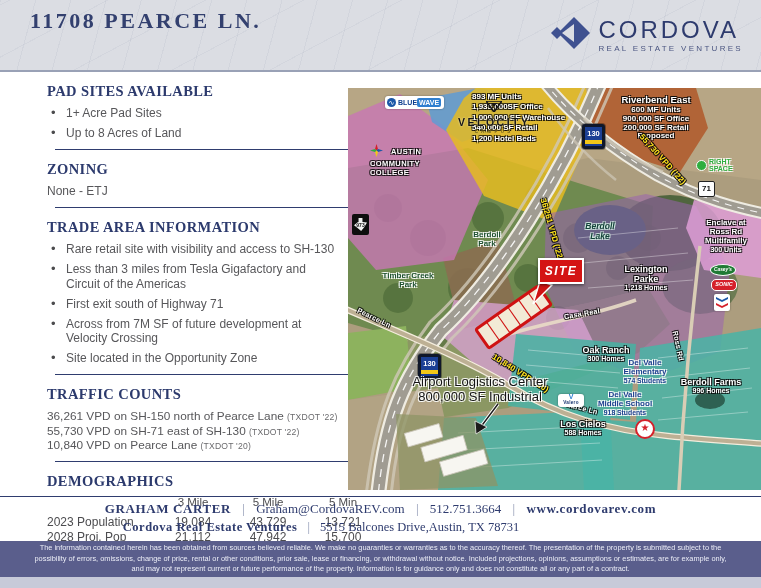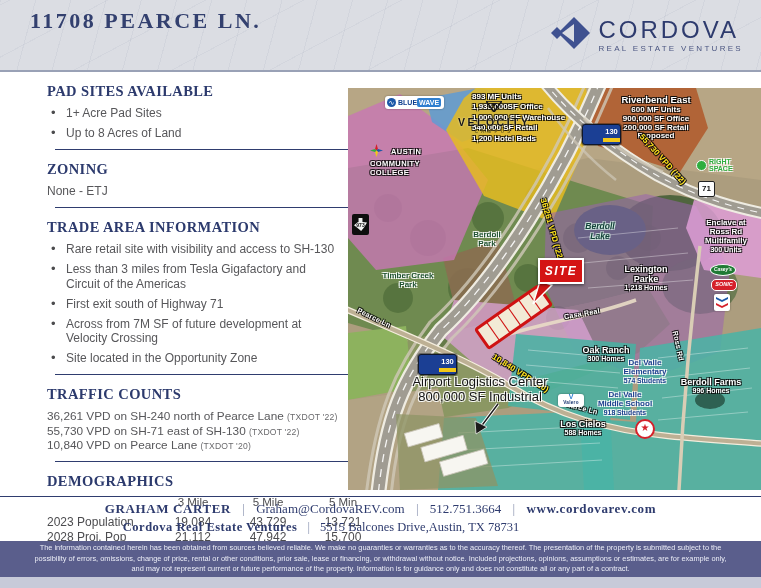--- a/index.html
+++ b/index.html
@@ -58,22 +58,22 @@
   .comm-detail{font-size:7px;}
   .school{color:#1d3f8f;font-weight:bold;}
   .school .l1{font-size:8px;}
   .school .l2{font-size:6.8px;}
   .alc{color:#141414;font-weight:normal;font-size:13px;}
 
   .site-box{position:absolute;left:190px;top:170px;width:42px;height:22px;background:#d41414;
     border:2.5px solid #fff;box-shadow:0 1px 3px rgba(0,0,0,.55);color:#fff;font-weight:bold;
     font-style:italic;font-size:12px;letter-spacing:1.5px;text-align:center;line-height:22px;}
 
-  .shield-130{position:absolute;width:17px;height:19px;background:#1b3f94;border:1px solid #0f172a;
-    border-radius:3px;box-shadow:0 0 0 1px rgba(0,0,0,.35);overflow:hidden;padding-left:20px;}
+  .shield-130{position:absolute;width:17px;height:19px;background:#1b3f94;border:3px solid #0f172a;
+    border-radius:3px;box-shadow:0 0 0 1px rgba(0,0,0,.35);overflow:hidden;}
   .s130-num{display:block;color:#fff;font-size:7.5px;font-weight:bold;text-align:center;line-height:13px;}
   .s130-bar{display:block;height:4px;background:#f2c718;}
   .shield-71{position:absolute;width:15px;height:14px;background:#fdfdfd;border:1.5px solid #222;
     border-radius:2px;color:#111;font-size:8px;font-weight:bold;text-align:center;line-height:13px;}
   .shield-973{position:absolute;width:17px;height:21px;background:#0e0e0e;border-radius:2px;
     display:flex;align-items:center;justify-content:center;}
   .shield-973 .tx{width:13px;height:13px;background:#f2f2f2;clip-path:polygon(35% 0,65% 0,65% 30%,100% 35%,80% 70%,55% 100%,25% 75%,0 55%,25% 35%,35% 30%);
     display:flex;align-items:center;justify-content:center;font-size:5px;font-weight:bold;color:#0e0e0e;}
 
   .logo{position:absolute;pointer-events:none;}
@@ -158,21 +158,21 @@
       <div class="plain-text">None - ETJ</div>
       <hr class="sec-div">
       <h2>TRADE AREA INFORMATION</h2>
       <div class="bullet">Rare retail site with visibility and access to SH-130</div>
       <div class="bullet">Less than 3 miles from Tesla Gigafactory and Circuit of the Americas</div>
       <div class="bullet">First exit south of Highway 71</div>
       <div class="bullet">Across from 7M SF of future development at Velocity Crossing</div>
       <div class="bullet">Site located in the Opportunity Zone</div>
       <hr class="sec-div">
       <h2>TRAFFIC COUNTS</h2>
-      <div class="traffic-line"><span>36,261 VPD on SH-240 north of Pearce Lane</span> <span class="traffic-src">(TXDOT '22)</span></div>
+      <div class="traffic-line"><span>36,261 VPD on SH-150 north of Pearce Lane</span> <span class="traffic-src">(TXDOT '22)</span></div>
       <div class="traffic-line"><span>55,730 VPD on SH-71 east of SH-130</span> <span class="traffic-src">(TXDOT '22)</span></div>
       <div class="traffic-line"><span>10,840 VPD on Pearce Lane</span> <span class="traffic-src">(TXDOT '20)</span></div>
       <hr class="sec-div">
       <h2>DEMOGRAPHICS</h2>
       <div class="demo-table">
         <div class="demo-row head">
           <span class="rlabel"></span>
           <span>3 Mile</span>
           <span>5 Mile</span>
           <span>5 Min</span>

